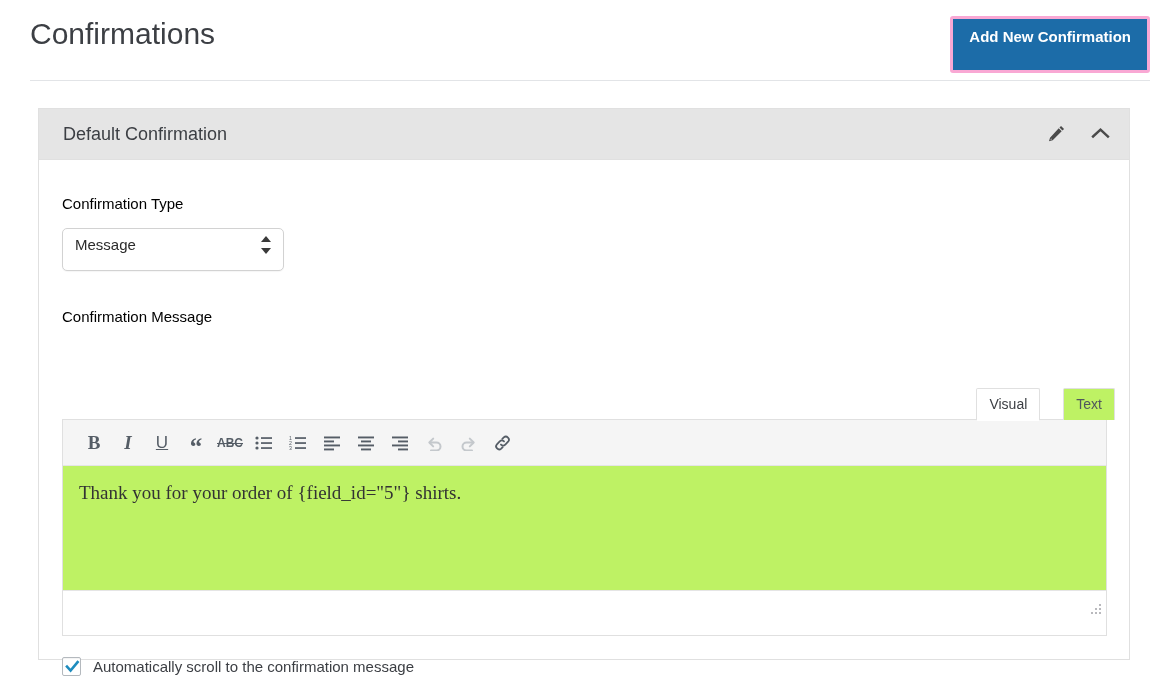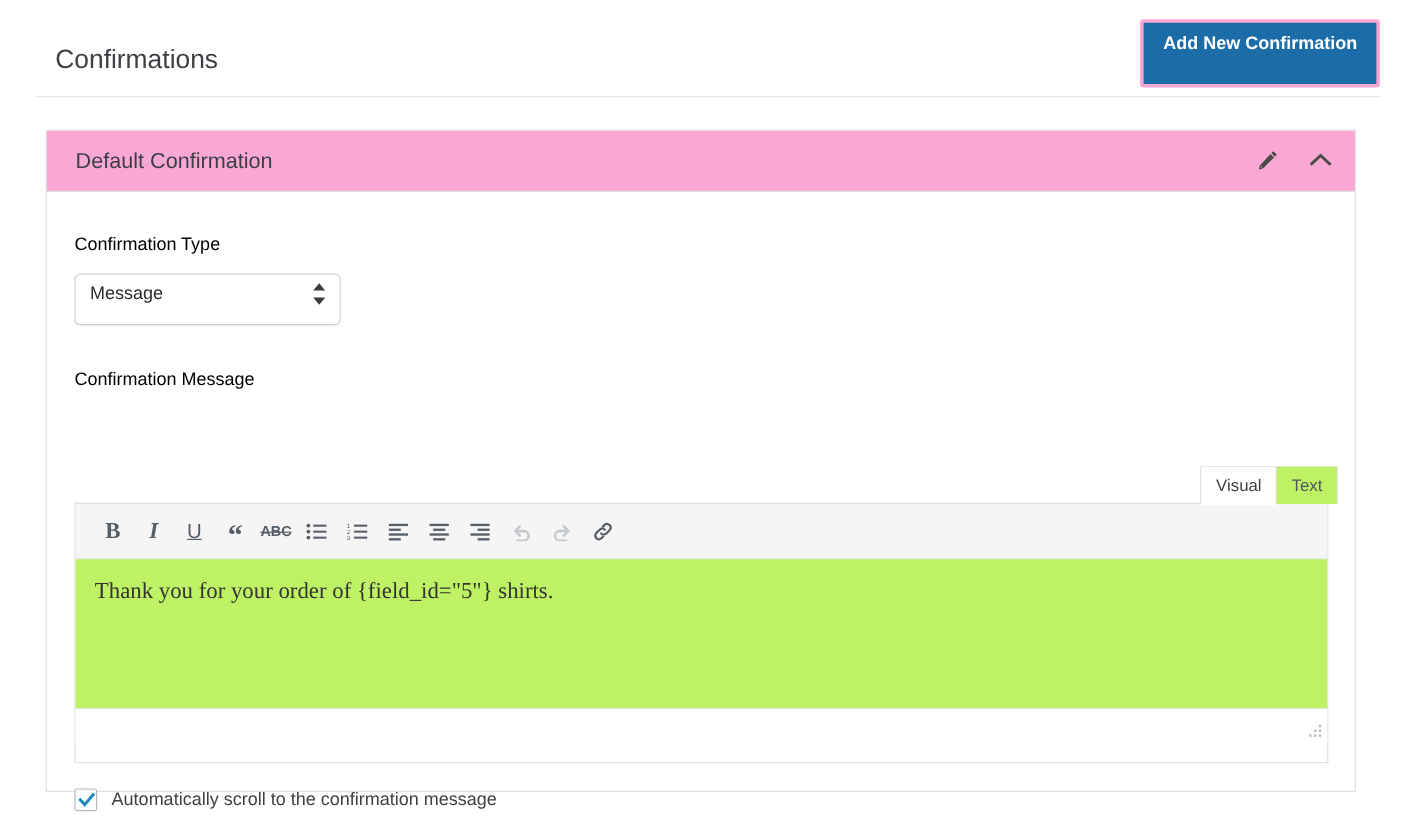--- a/index.html
+++ b/index.html
@@ -20,26 +20,26 @@
   .page-header {
     position: absolute;
     left: 0; top: 0;
     width: 1168px;
     height: 82px;
   }
   .page-title {
     position: absolute;
     left: 30px;
     top: 14px;
-    font-size: 22px;
+    font-size: 30px;
     font-weight: 400;
     line-height: 40px;
     color: #3c3f44;
     letter-spacing: 0px;
-    margin: 16px;
+    margin: 0;
   }
   .add-button {
     position: absolute;
     right: 18px;
     top: 16px;
     background: #1c6ca8;
     color: #ffffff;
     font-size: 15px;
     font-weight: bold;
     font-family: "Liberation Sans", sans-serif;
@@ -66,21 +66,21 @@
     top: 108px;
     width: 1092px;
     height: 552px;
     background: #ffffff;
     border: 1px solid #e0e0e0;
     box-sizing: border-box;
   }
   .panel-header {
     position: relative;
     height: 51px;
-    background: #f9a8d4;
+    background: #e5e5e5;
     border-bottom: 1px solid #e0e0e0;
     box-sizing: border-box;
   }
   .panel-header-title {
     position: absolute;
     left: 24px;
     top: 13px;
     font-size: 18px;
     font-weight: 400;
     color: #3c3f44;
@@ -159,20 +159,21 @@
   .select-arrows .down { top: 13px; border-top: 6px solid #3a3a3a; }
 
   
   .editor-tabs {
     position: absolute;
     right: 14px;
     top: 228px;
     display: flex;
     align-items: flex-end;
     z-index: 3;
+    gap: 24px;
   }
   .ed-tab {
     font-size: 14px;
     color: #51575d;
     padding: 6px 12px 7px 12px;
     border: 1px solid #e0e0e0;
     border-bottom: none;
     line-height: 18px;
     cursor: pointer;
     background: #bef264;

